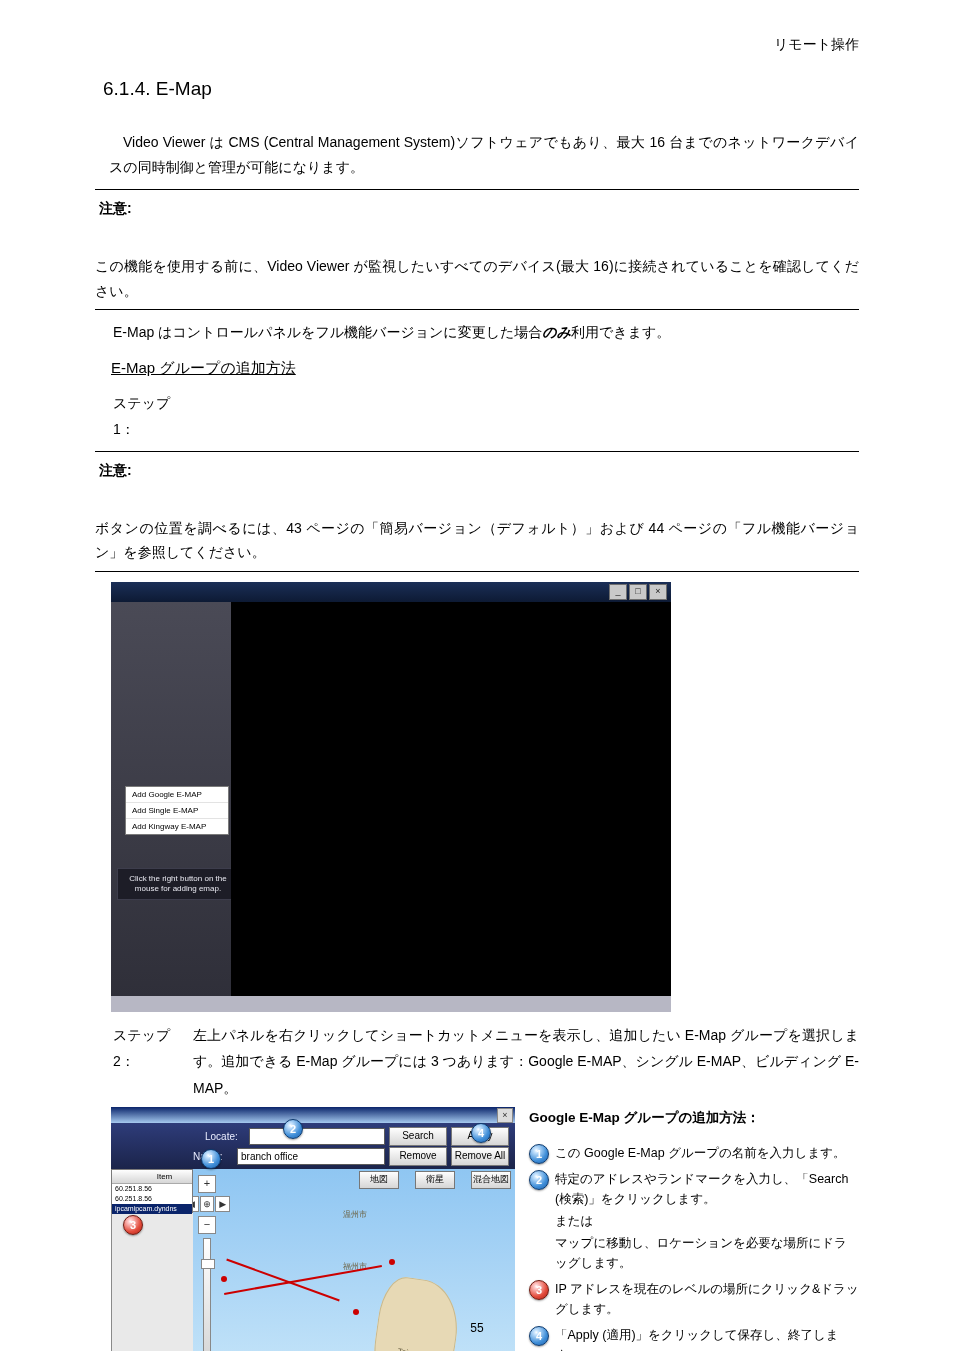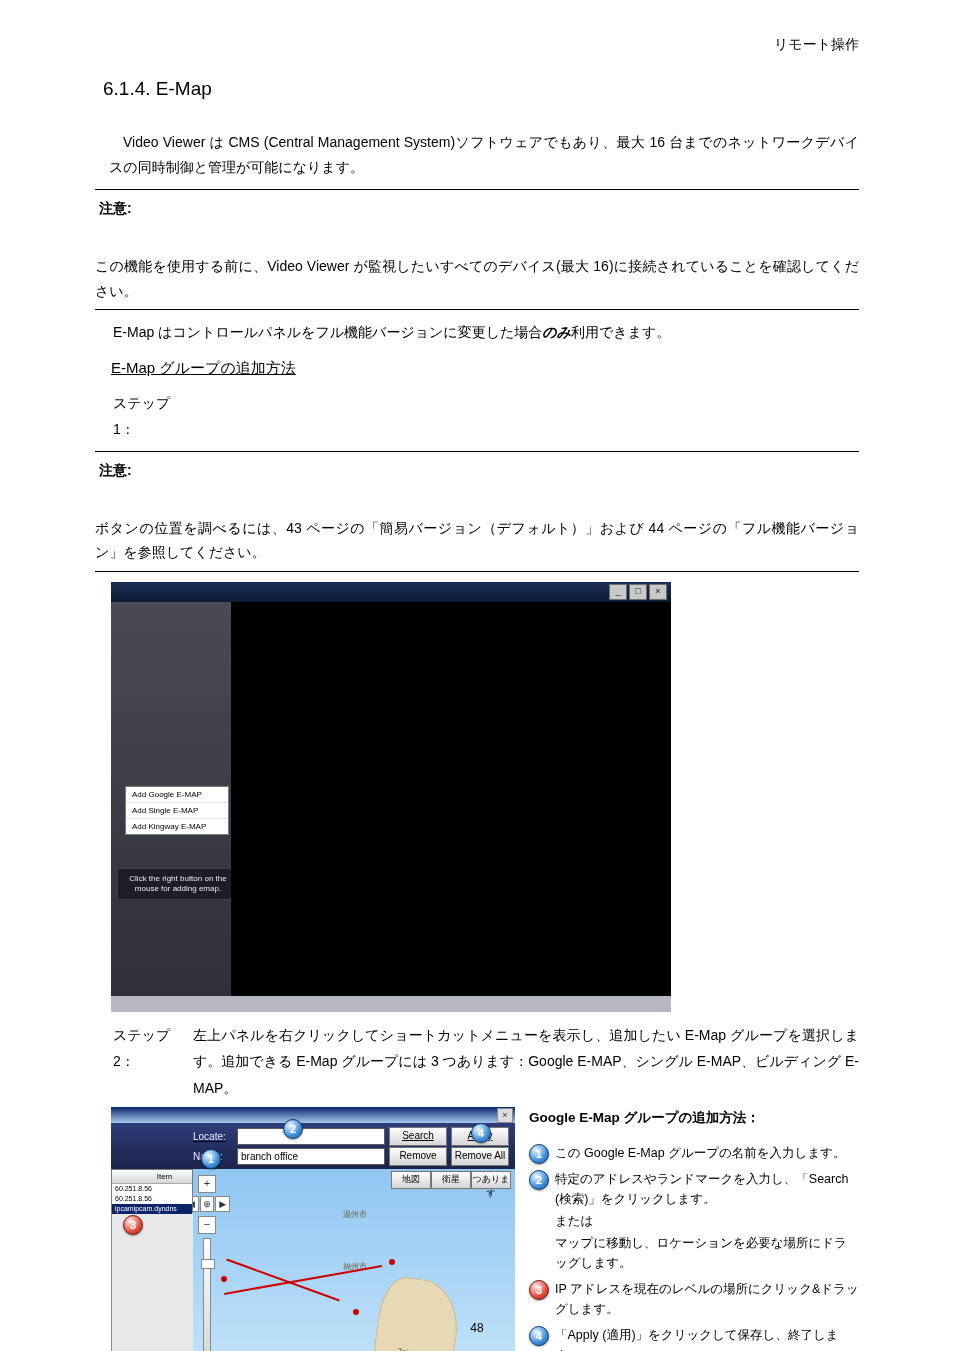--- a/index.html
+++ b/index.html
@@ -167,22 +167,22 @@
   .shot2 .closex {
     position: absolute; top: 1px; right: 2px; width: 14px; height: 13px;
     background: #dcdcdc; border: 1px solid #888; font-size: 9px;
     text-align: center; line-height: 12px; color: #333;
   }
   .shot2 .toolbar {
     position: absolute; top: 16px; left: 0; right: 0; height: 46px;
     background: linear-gradient(#2e3c7a, #1b244a);
   }
   .shot2 .toolbar .locrow {
-     position:absolute; top:4px; left:82px; right:6px; height:18px;
-     display:flex; align-items:center; gap:4px;text-decoration:underline;
+     position:absolute; top:4px; left:94px; right:6px; height:18px;
+     display:flex; align-items:center; gap:4px;
   }
   .shot2 .toolbar .locrow .lbl { color:#e8ecff; font-size:10px; width:40px; }
   .shot2 .toolbar .locrow .field {
      flex:1; height:15px; background:#fff; border:1px solid #5a5a5a;
   }
   .shot2 .toolbar .locrow .btn {
      width:56px; height:17px; background:linear-gradient(#fefefe,#d6d6d6);
      border:1px solid #777; font-size:10px; text-align:center; line-height:15px; color:#000;
   }
   .shot2 .toolbar .namerow {
@@ -219,21 +219,21 @@
     position: absolute; right: 60px; top: 110px; width: 80px; height: 130px;
     background: #e7d9b5;
     border-radius: 35% 60% 50% 70% / 40% 50% 65% 60%;
     transform: rotate(8deg);
     box-shadow: inset 0 0 0 1px #c7b98f;
   }
   .shot2 .taiwan::after {
     content: ""; position:absolute; left:20px; top:16px; font-size:8px; color:#6b6243;
   }
   .shot2 .maparea .tabrow {
-    position:absolute; top:2px; right:4px; height:16px; display:flex; gap:0;
+    position:absolute; top:2px; right:4px; height:16px; display:flex; gap:16px;
   }
   .shot2 .maparea .tabrow .tab {
     width:38px; height:16px; background:linear-gradient(#fefefe,#d6d6d6);
     border:1px solid #777; font-size:9px; text-align:center; line-height:14px; color:#000;
   }
   .shot2 .maparea .zoom {
     position:absolute; top:6px; left:6px; width:16px;
     display:flex; flex-direction:column; gap:2px; align-items:center;
   }
   .shot2 .maparea .zoom .zbtn {
@@ -399,21 +399,21 @@
       <div class="hdr">Item</div>
       <div class="row">60.251.8.56</div>
       <div class="row">60.251.8.56</div>
       <div class="row sel">ipcamipcam.dyndns</div>
     </div>
 
     <div class="maparea">
       <div class="tabrow">
         <div class="tab">地図</div>
         <div class="tab">衛星</div>
-        <div class="tab">つあります</div>
+        <div class="tab">混合地図</div>
       </div>
       <div class="zoom">
         <div class="zbtn">+</div>
         <div class="panpad">
           <div class="zbtn">◀</div>
           <div class="zbtn">⊕</div>
           <div class="zbtn">▶</div>
         </div>
         <div class="zbtn">−</div>
         <div class="track">
@@ -480,13 +480,13 @@
 
     <div class="item">
       <div class="badge callout">
           <div class="n">4</div>
         </div>
       <div class="txt">「Apply (適用)」をクリックして保存し、終了します。</div>
     </div>
   </div>
 </div>
 
-<div class="page-no">48</div>
+<div class="page-no">55</div>
 
 </body></html>

